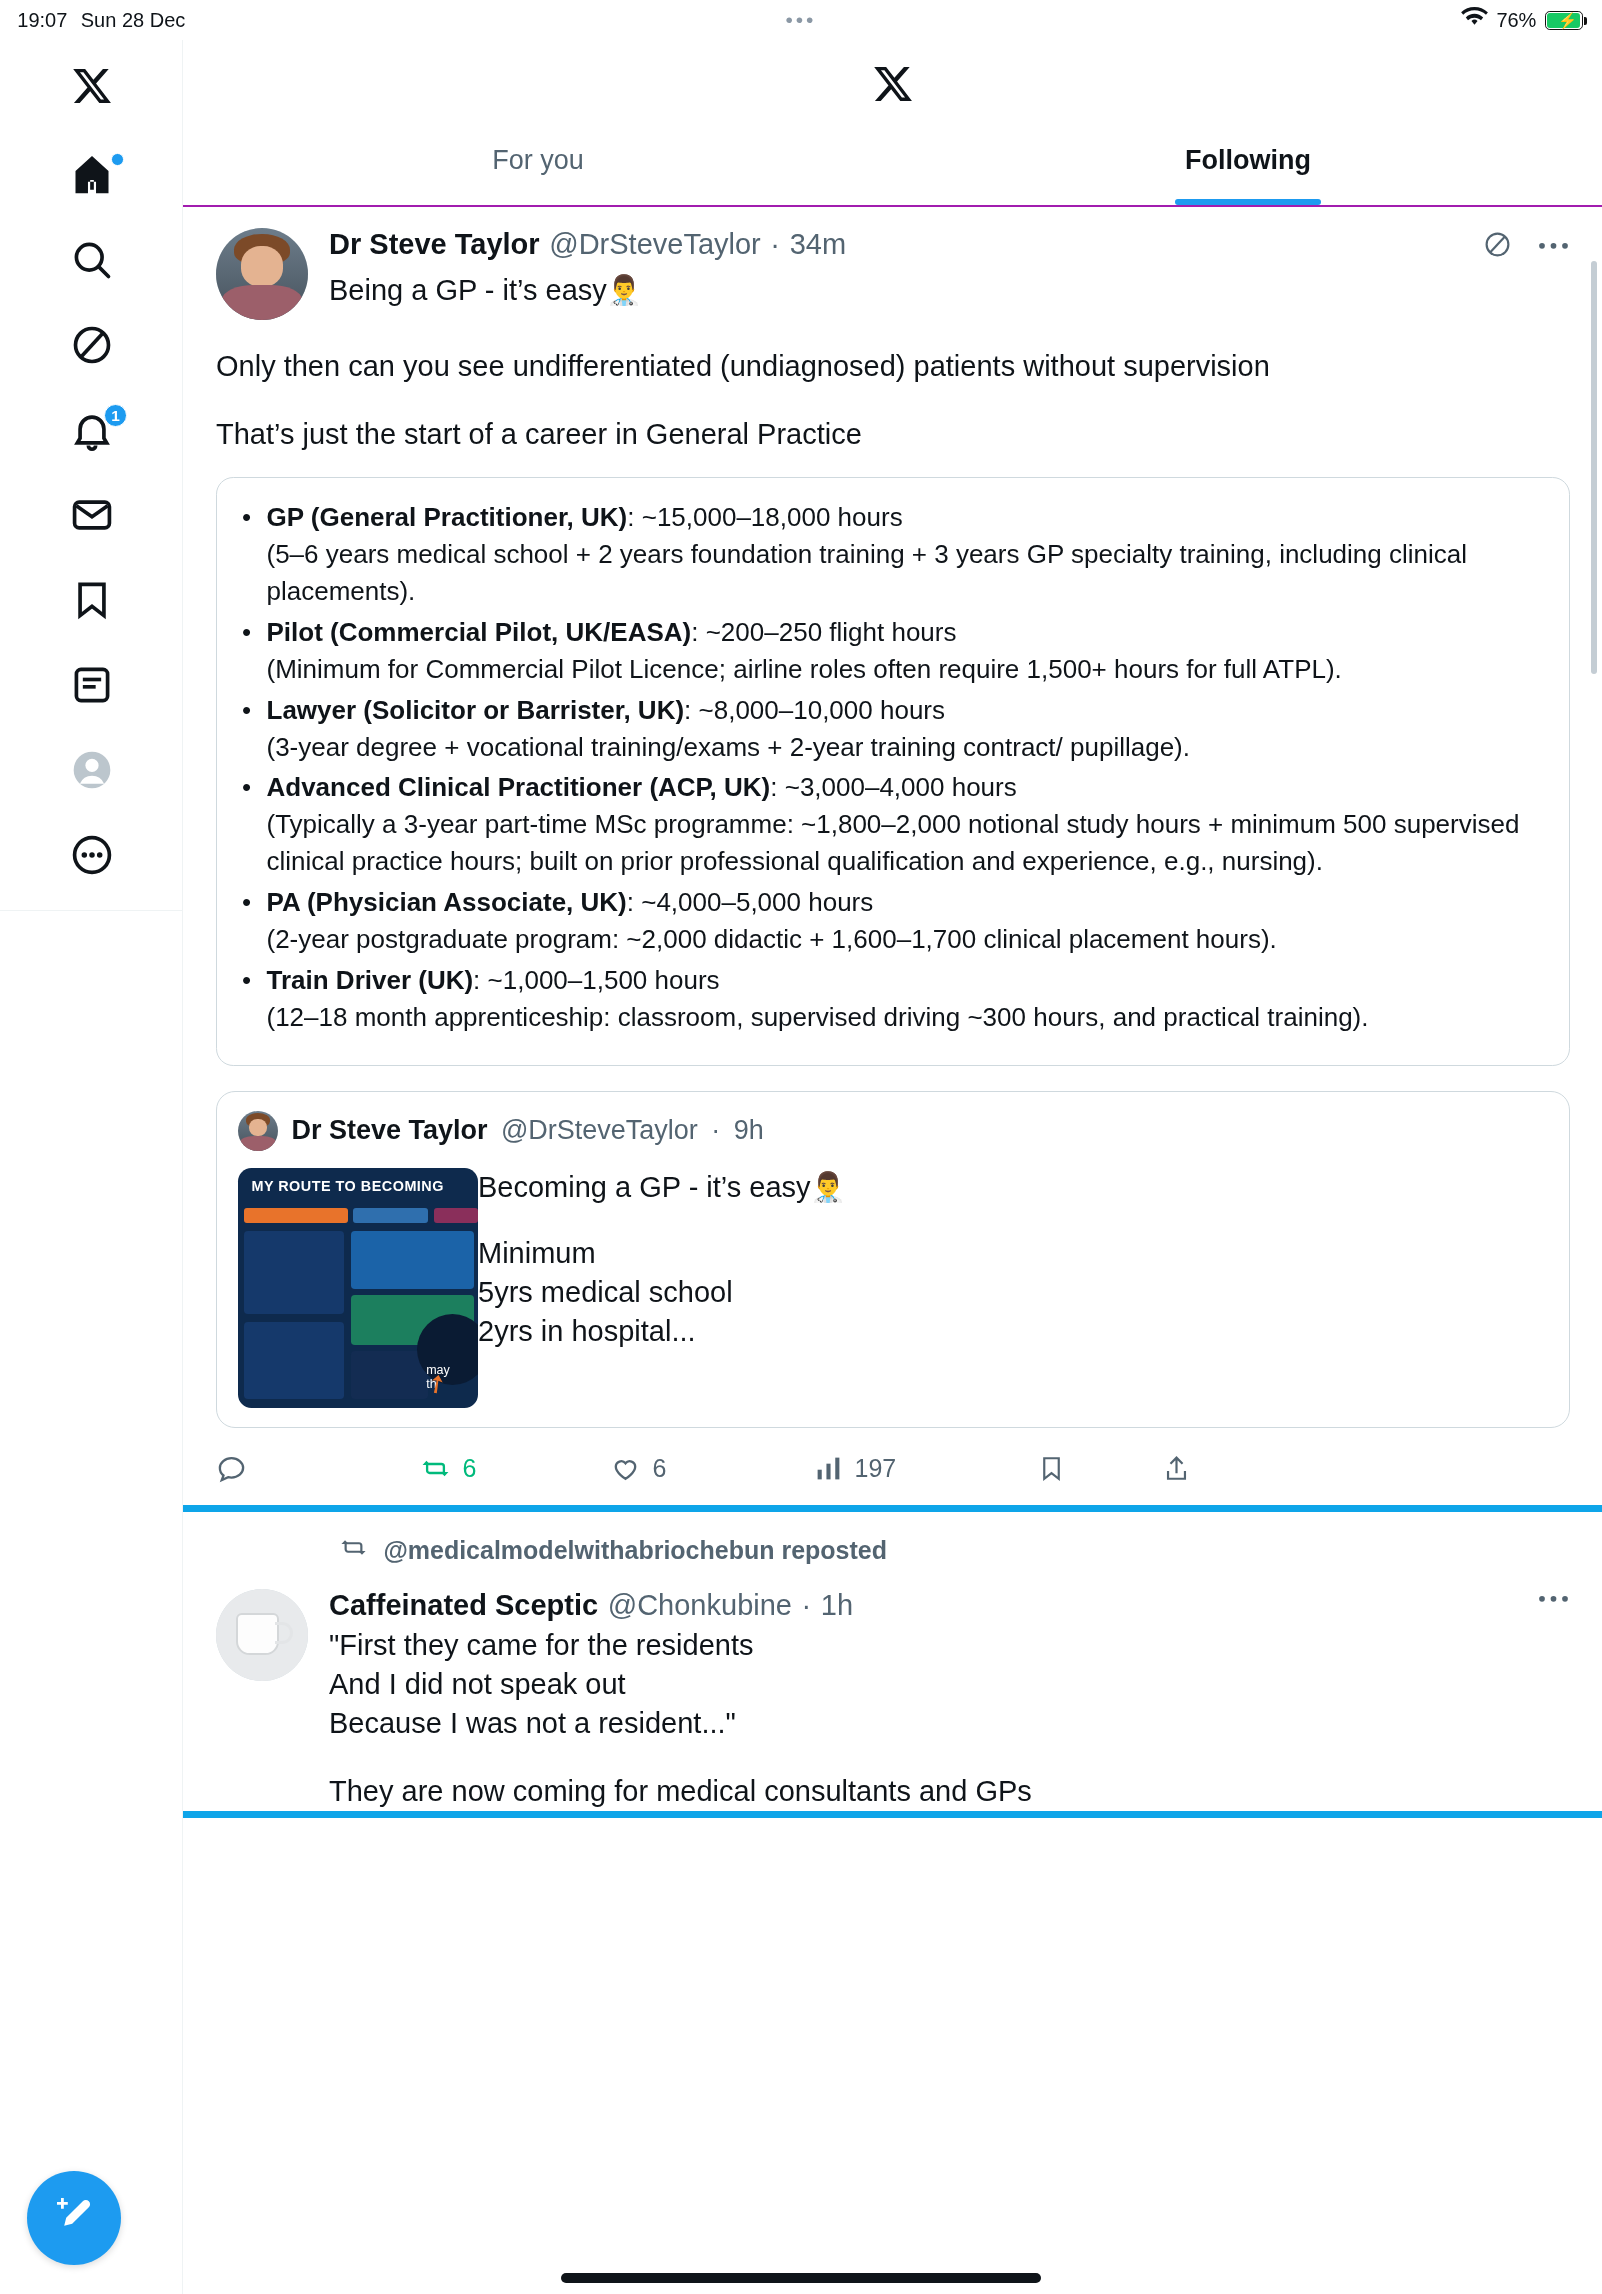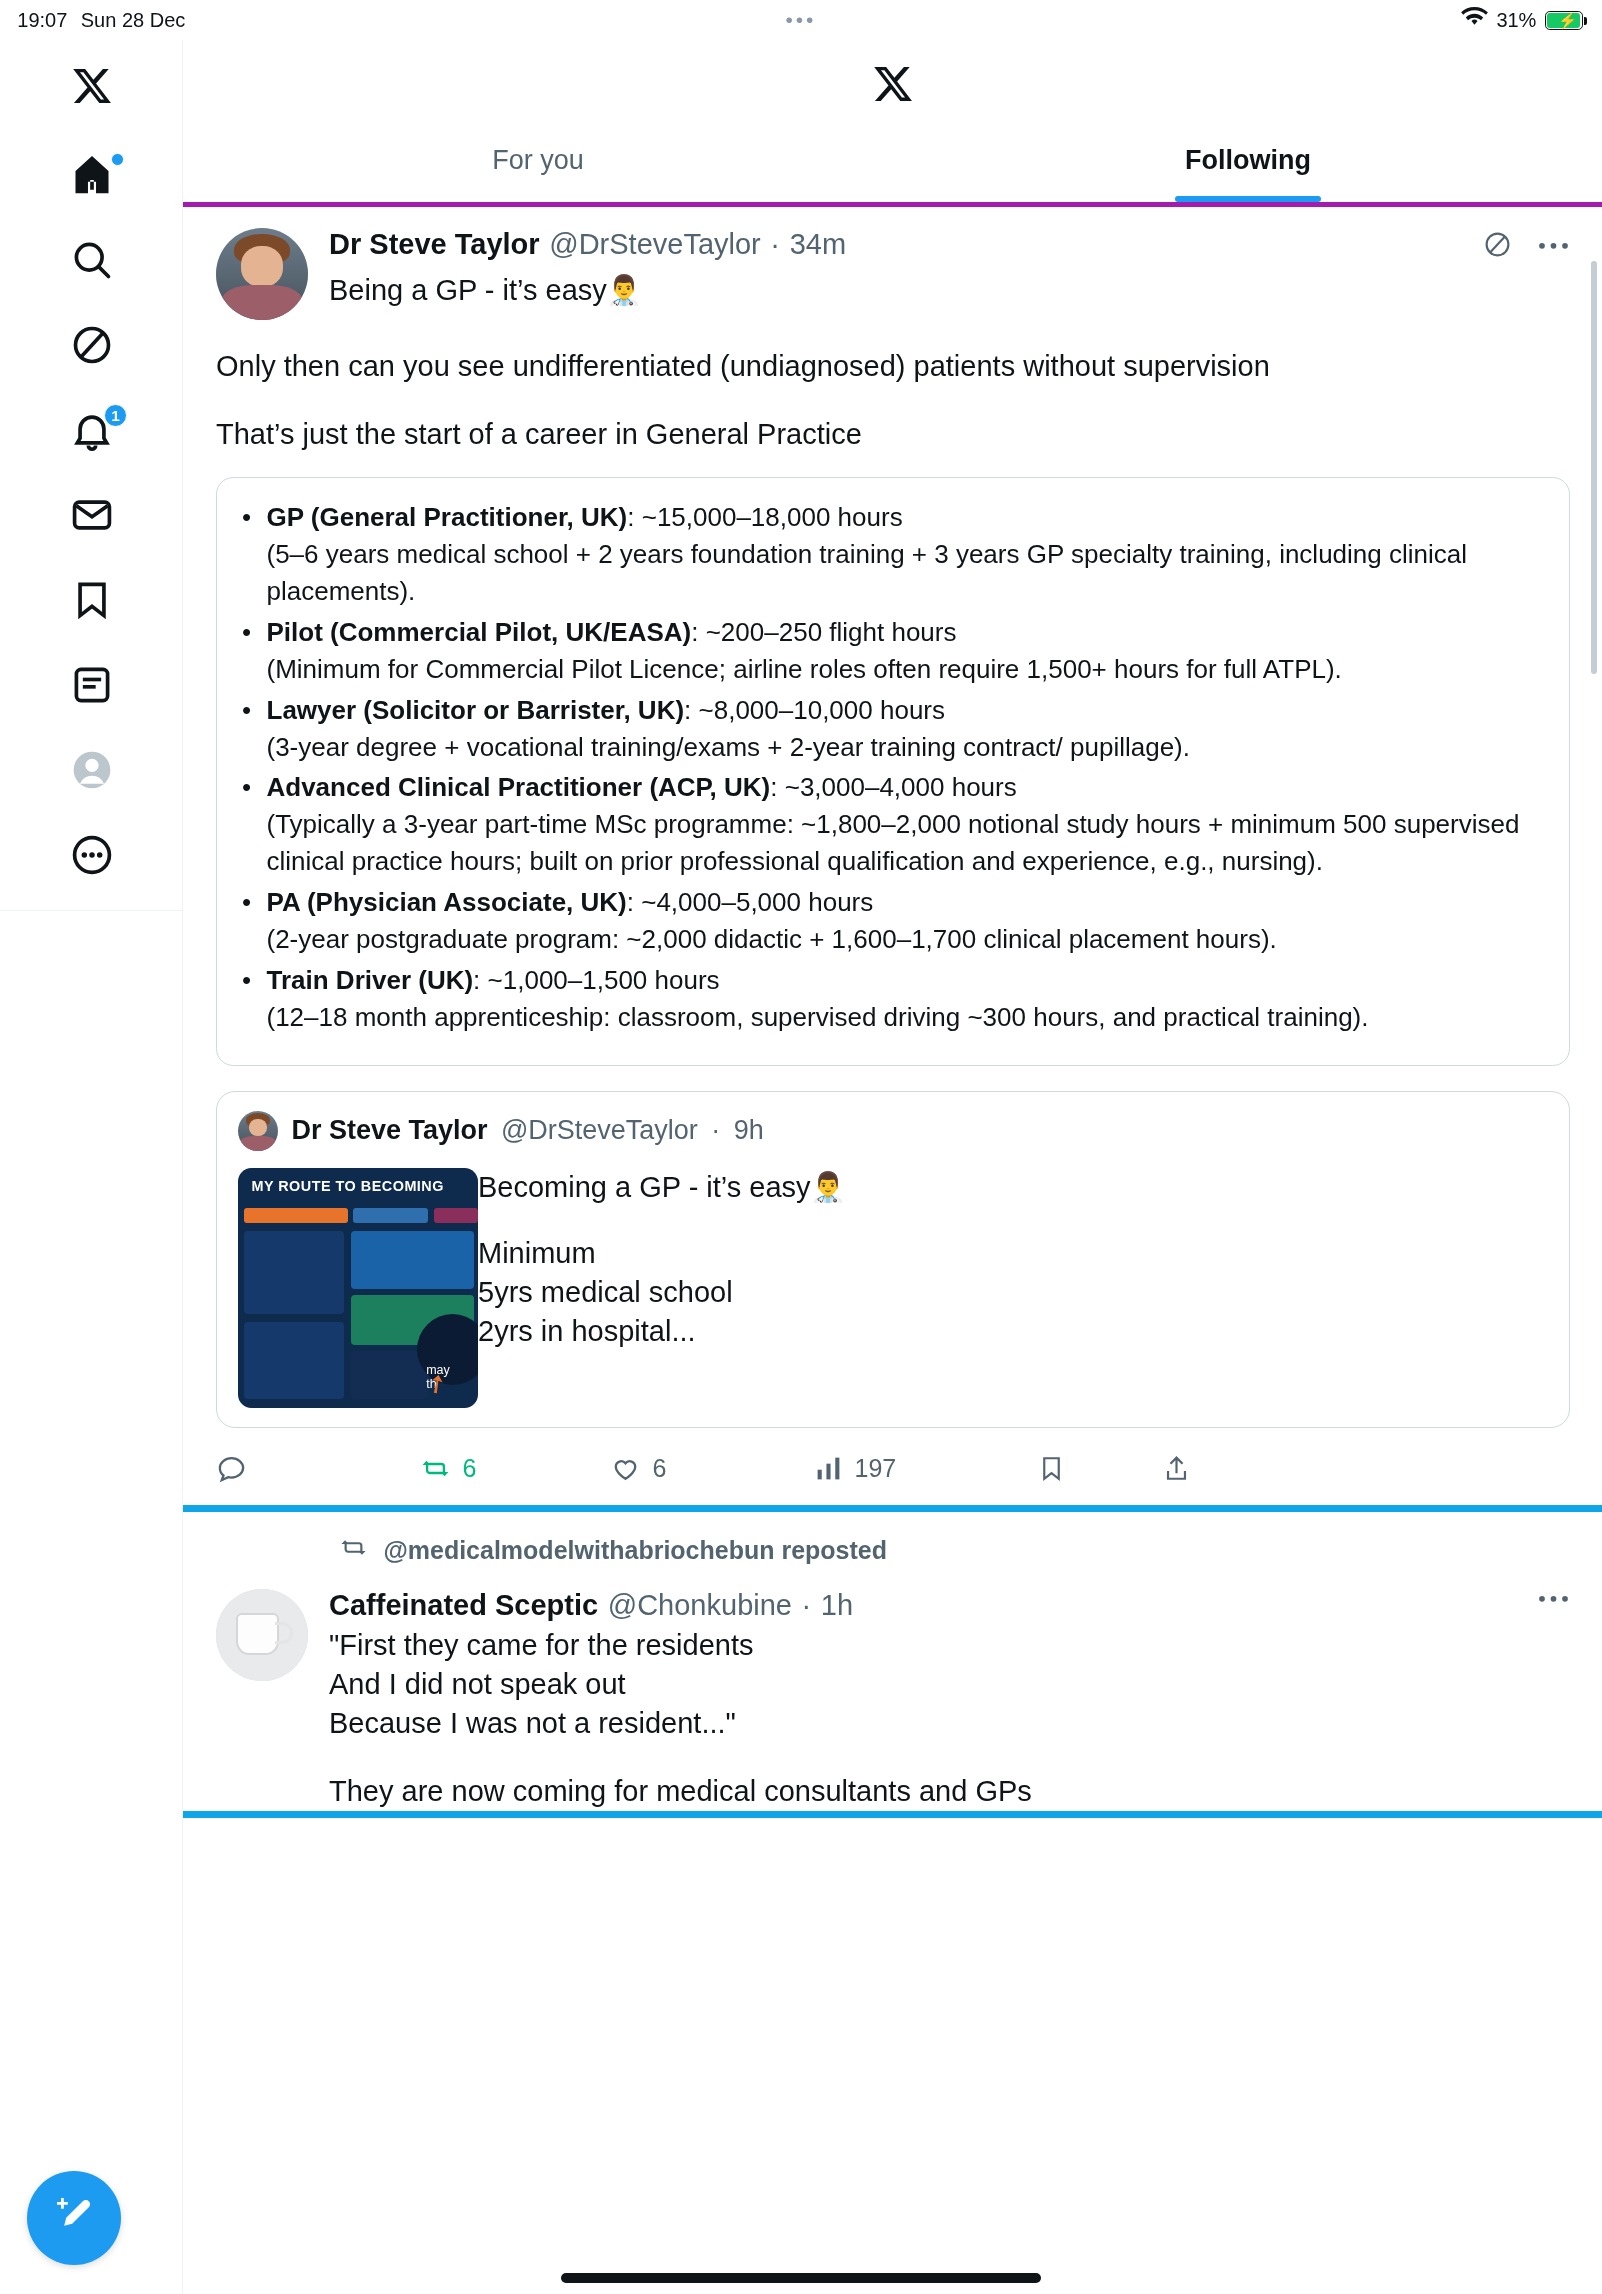--- a/index.html
+++ b/index.html
@@ -56,21 +56,21 @@
     background: #1d9bf0; display: flex; align-items: center; justify-content: center;
     box-shadow: 0 1.9px 7.7px rgba(0,0,0,.15);
   }
 
   
   .main {
     position: absolute; top: 40px; left: 183px; width: 1420px; height: 2254px;
     background: #fff;
   }
   .x-logo-head { height: 92px; display: flex; align-items: center; justify-content: center; }
-  .tabs { display: flex; height: 75px; border-bottom: 5px solid #a21caf; }
+  .tabs { display: flex; height: 75px; border-bottom: 2px solid #a21caf; }
   .tab {
     flex: 1; display: flex; align-items: flex-start; justify-content: center;
     position: relative; font-size: 27px; color: #536471; padding-top: 13.4px;
   }
   .tab.active { color: #0f1419; font-weight: 700; }
   .tab.active::after {
     content: ""; position: absolute; bottom: 0; left: 50%; transform: translateX(-50%);
     width: 146px; height: 5.8px; background: #1d9bf0; border-radius: 2.9px;
   }
 
@@ -164,21 +164,21 @@
       <span>19:07</span>
       <span>Sun 28 Dec</span>
     </div>
     <div class="sb-center">•••</div>
     <div class="sb-right">
       <span>
         <svg width="27" height="21" viewBox="0 0 28 22">
             <path d="M14 18.5l3.2-3.9a4.6 4.6 0 0 0-6.4 0L14 18.5zM14 11.2c2.6 0 5 .95 6.8 2.6l2.3-2.7A14 14 0 0 0 14 7.2c-3.5 0-6.8 1.35-9.1 3.9l2.3 2.7A10 10 0 0 1 14 11.2zM14 3.4c4.6 0 8.9 1.8 12 4.7l2.2-2.6h-.4A20.6 20.6 0 0 0 14 0C8.6 0 3.6 2 0 5.5l2.2 2.6C5.2 5.2 9.5 3.4 14 3.4z" fill="#0f1419"></path>
           </svg>
       </span>
-      <span>31%</span>
+      <span>76%</span>
       <span class="battery">
         <span class="battery-fill"></span>
         <span class="bolt">⚡</span>
       </span>
     </div>
   </div>
 
   <div class="leftnav">
     <div class="nav-item" style="height:92px;">
       <span>

